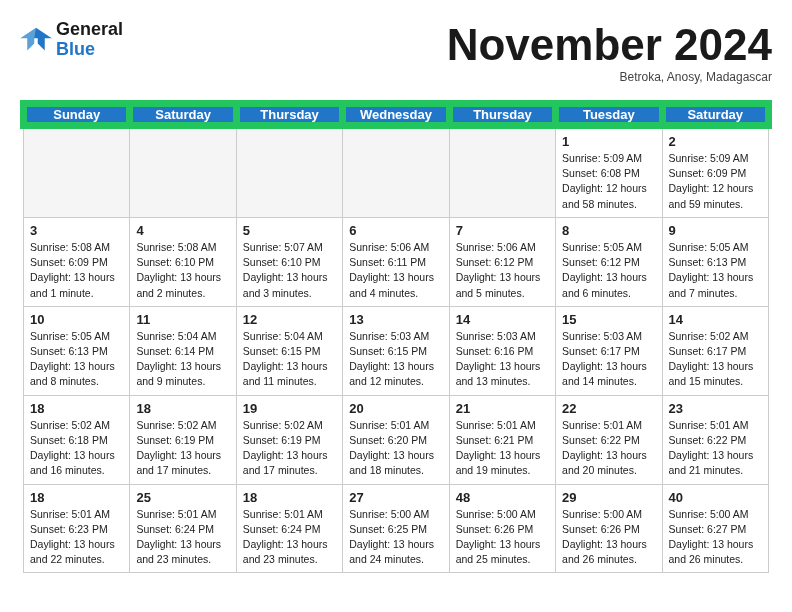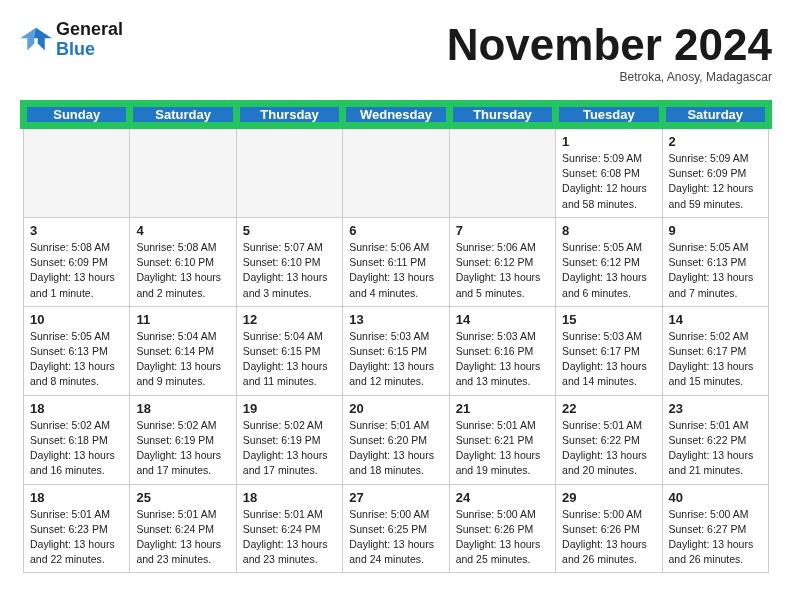--- a/index.html
+++ b/index.html
@@ -305,21 +305,21 @@
 and 23 minutes.</div>
         </td>
         <td>
           <span class="day-num">27</span>
           <div class="day-info" style="white-space: pre-line;">Sunrise: 5:00 AM
 Sunset: 6:25 PM
 Daylight: 13 hours
 and 24 minutes.</div>
         </td>
         <td>
-          <span class="day-num">24</span>
+          <span class="day-num">48</span>
           <div class="day-info" style="white-space: pre-line;">Sunrise: 5:00 AM
 Sunset: 6:26 PM
 Daylight: 13 hours
 and 25 minutes.</div>
         </td>
         <td>
           <span class="day-num">29</span>
           <div class="day-info" style="white-space: pre-line;">Sunrise: 5:00 AM
 Sunset: 6:26 PM
 Daylight: 13 hours

